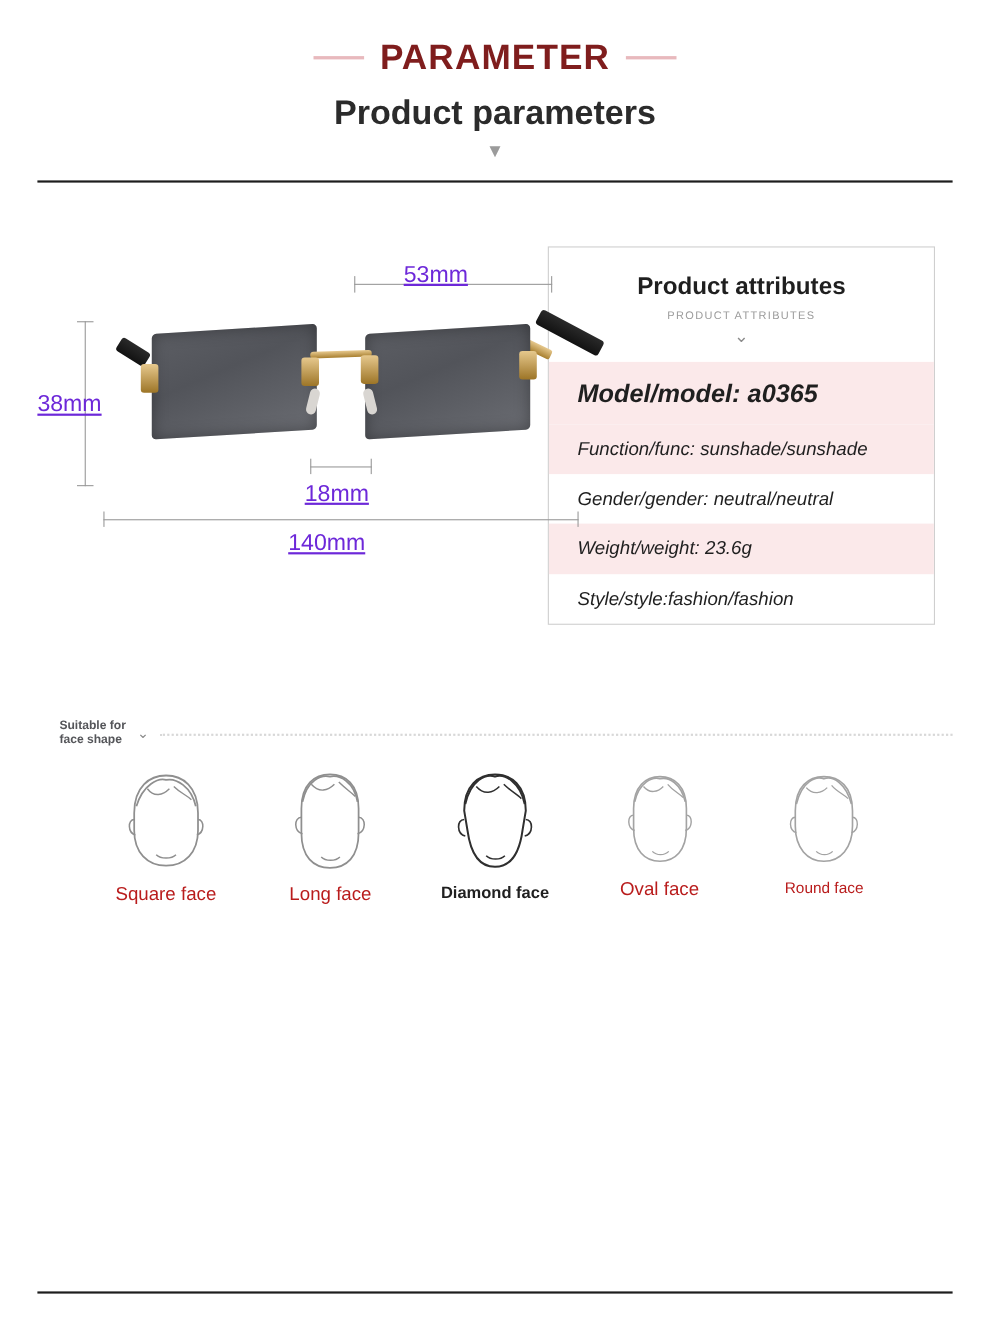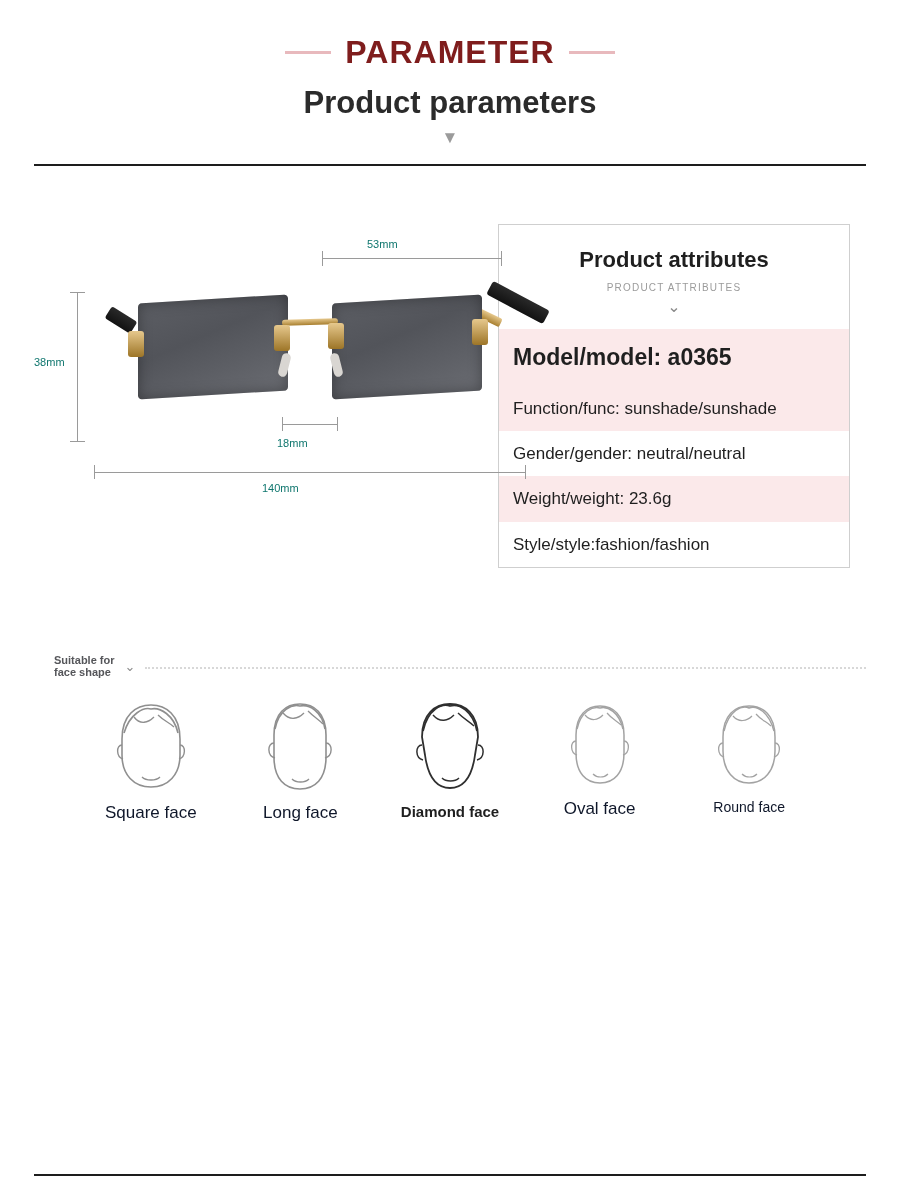--- a/index.html
+++ b/index.html
@@ -60,23 +60,24 @@
 
   
   .front-block { position: relative; height: 300px; }
 
   
   .dim-line { position: absolute; background: #9a9a9a; }
   .dim-h { height: 1px; }
   .dim-v { width: 1px; }
   .dim-label {
     position: absolute;
-    font-size: 11px;
-    color: #0f766e;
+    font-size: 21px;
+    color: #6d28d9;
     white-space: nowrap;
+    text-decoration: underline;
   }
   .tick {
     position: absolute;
     background: #9a9a9a;
   }
 
   
   .glasses-front {
     position: absolute;
     left: 70px;
@@ -227,24 +228,25 @@
     margin-top: 9px;
   }
   .attr-caret {
     text-align: center;
     color: #8c8c8c;
     font-size: 16px;
     margin: 6px 0 14px 0;
     line-height: 1;
   }
   .attr-row {
-    padding: 12px 10px 12px 14px;
+    padding: 12px 10px 12px 26px;
     font-size: 17px;
     color: #1f1f1f;
     line-height: 1.25;
+    font-style: italic;
   }
   .attr-row.alt { background: #fbe9ea; }
   .attr-row.model {
     font-size: 23px;
     font-weight: bold;
     padding-top: 14px;
     padding-bottom: 14px;
   }
   .attr-material {
     display: flex;
@@ -286,21 +288,21 @@
     margin-top: 14px;
     display: flex;
     justify-content: space-between;
     padding: 0 42px;
   }
   .face { text-align: center; width: 150px; }
   .face svg { display: block; margin: 0 auto; }
   .face .cap {
     margin-top: 6px;
     font-size: 17px;
-    color: #0f172a;
+    color: #b91c1c;
   }
   .face.active .cap { color: #1f1f1f; font-weight: bold; font-size: 15px; }
   .face.small .cap { font-size: 14px; }
 
   .divider-bottom {
     position: absolute;
     left: 34px; right: 34px;
     bottom: 22px;
     height: 2px;
     background: #1d1d1d;

